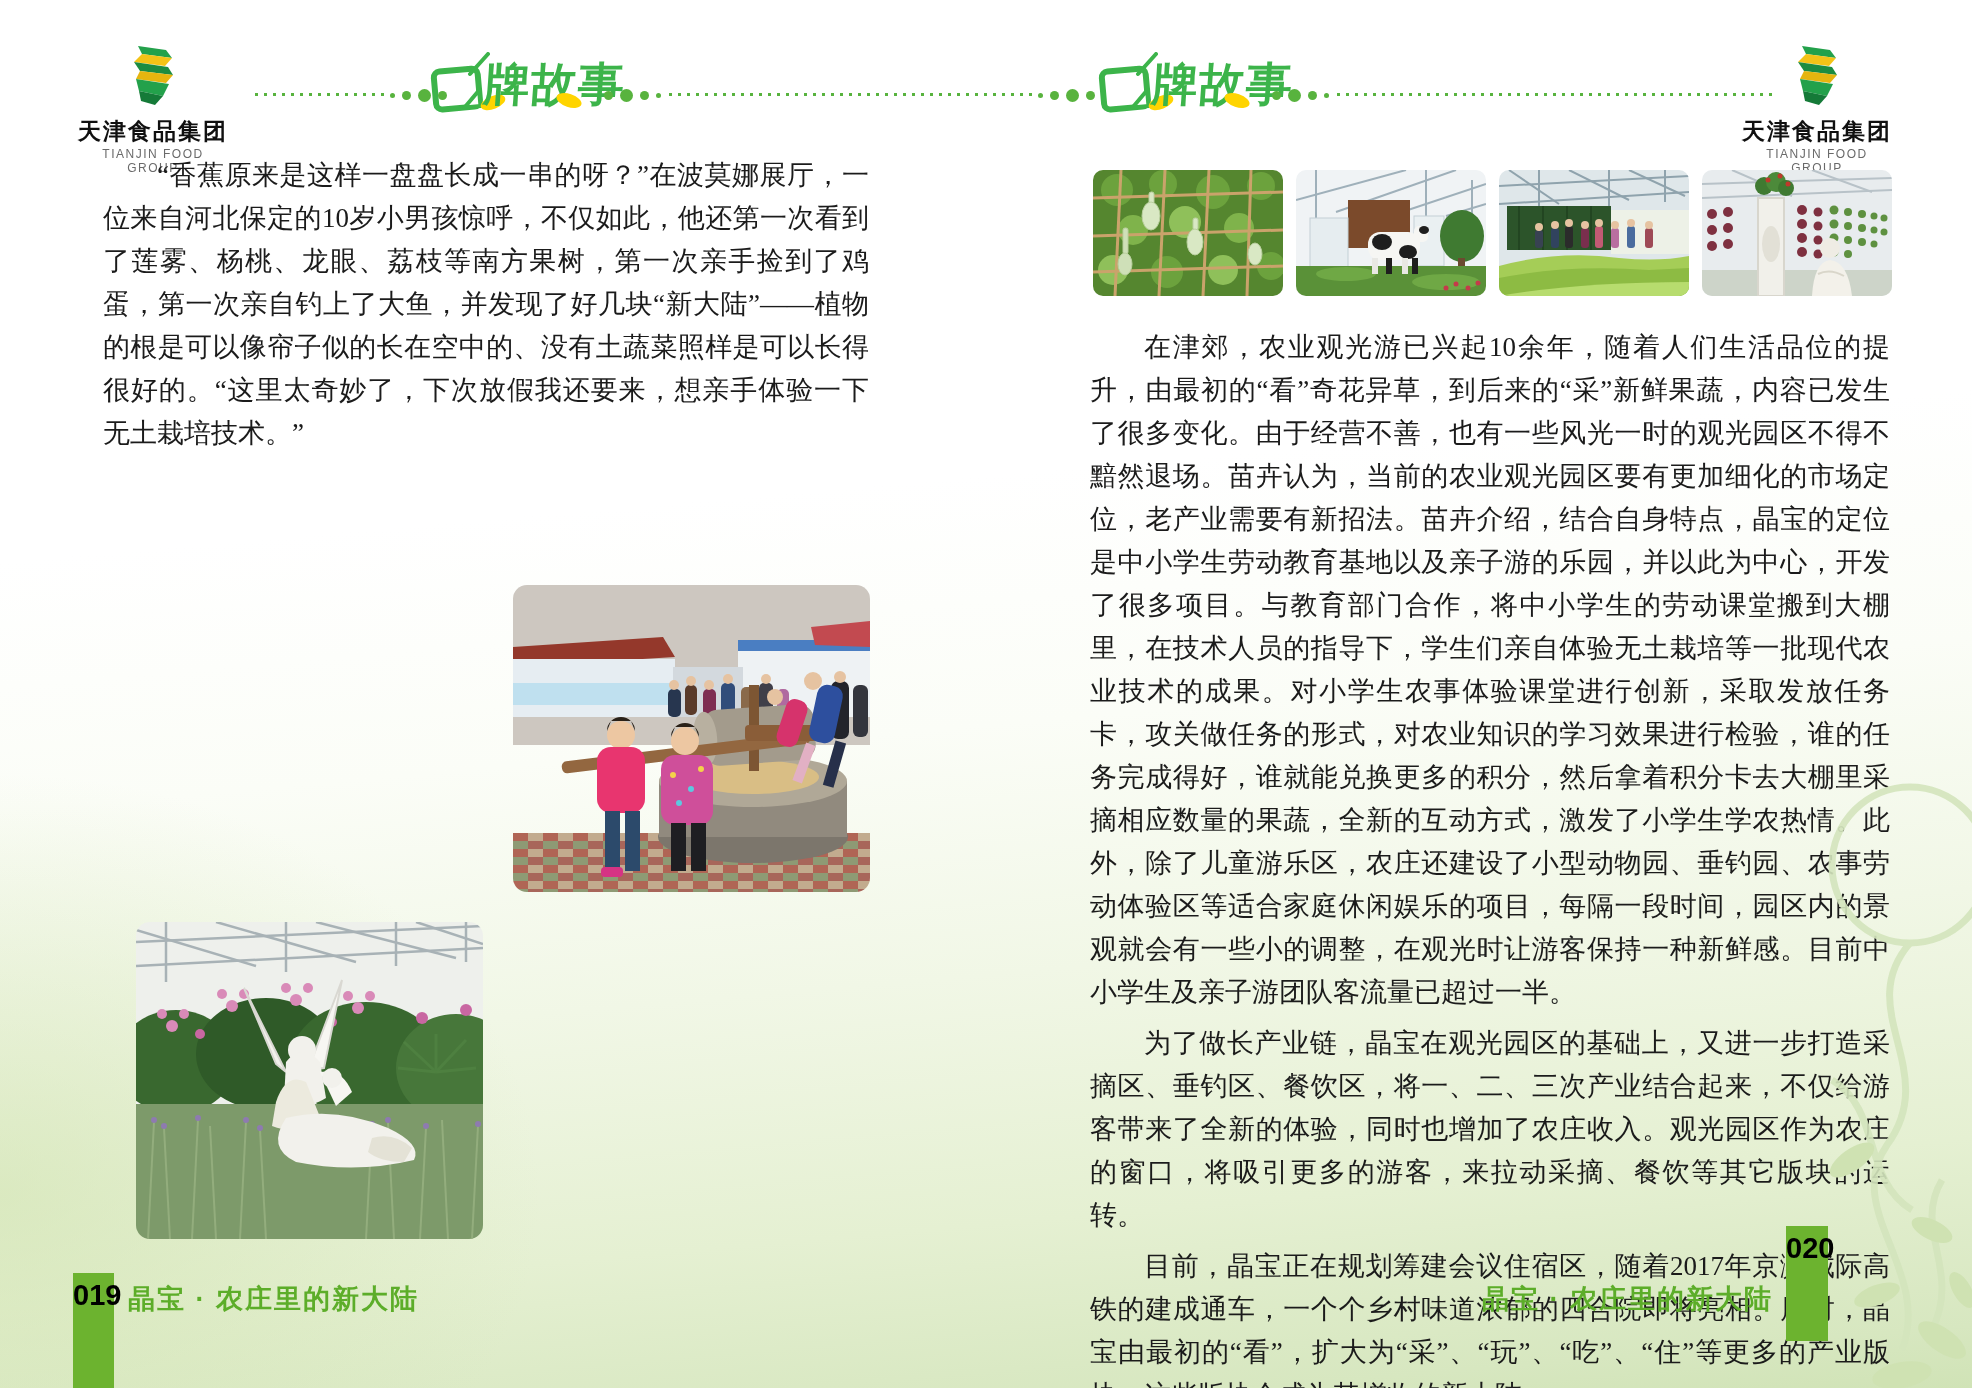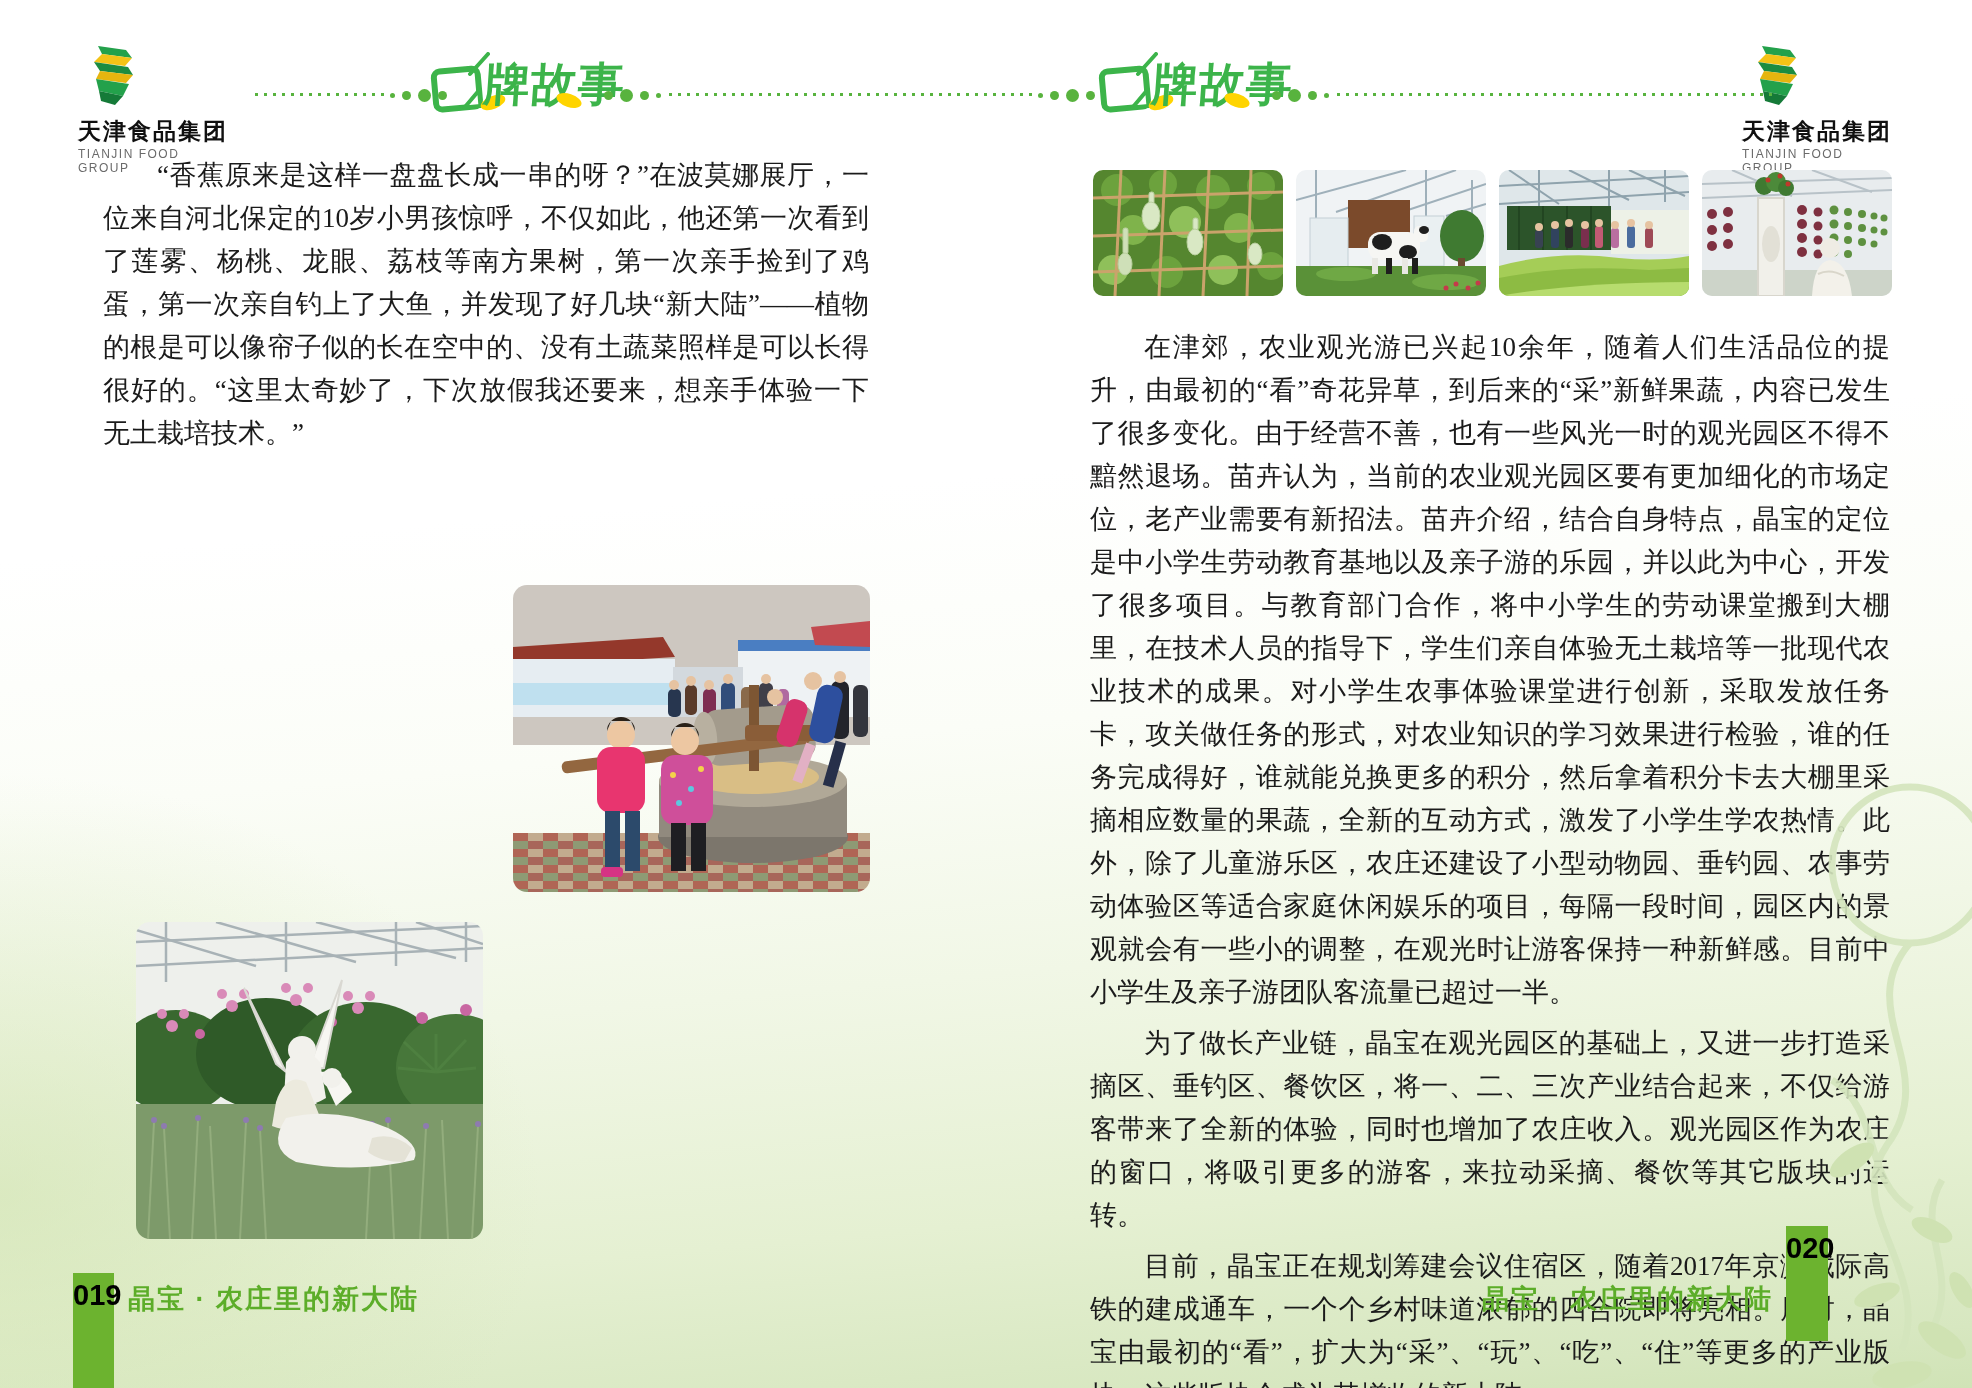--- a/index.html
+++ b/index.html
@@ -2,21 +2,21 @@
 <html><head>
 <meta charset="utf-8">
 <style>
   html,body{margin:0;padding:0;}
   .page{position:relative;width:1972px;height:1388px;overflow:hidden;
         background:linear-gradient(175deg,#ffffff 0%,#ffffff 36%,#fbfdf7 52%,#f1f7e6 68%,#e5f0d2 84%,#d7e7c0 96%,#d0e3b6 100%);
         font-family:"Liberation Serif","DejaVu Serif",serif;color:#1b1b1b;}
   .bg-tint{position:absolute;left:0;top:0;width:100%;height:100%;
         background:radial-gradient(900px 700px at 0% 86%, rgba(205,225,170,.55), rgba(205,225,170,0) 60%);}
   
-  .brand{position:absolute;width:150px;}
+  .brand{position:absolute;width:150px;text-align:center;}
   .brand .bname{font-size:23px;font-weight:bold;letter-spacing:2px;color:#101010;margin-top:4px;}
   .brand .bsub{font-size:12px;color:#6a6a6a;letter-spacing:1.5px;font-family:"Liberation Sans",sans-serif;}
   .badge{position:absolute;width:170px;height:66px;}
   .badge .btext{position:absolute;left:56px;top:2px;font-size:46px;font-weight:bold;color:#3cb44a;
         font-family:"Liberation Sans",sans-serif;transform:skewX(-4deg);letter-spacing:1px;white-space:nowrap;}
   .badge .leaf{position:absolute;width:26px;height:13px;background:#ffd400;border-radius:50%;}
   .dotline{position:absolute;height:5px;background-image:radial-gradient(circle,#58b33e 1.7px,rgba(0,0,0,0) 2px);
         background-size:9px 5px;background-repeat:repeat-x;background-position:left center;}
   .bigdots{position:absolute;display:flex;align-items:center;gap:7px;height:14px;}
   .bigdots i{display:block;border-radius:50%;background:#58b33e;}

